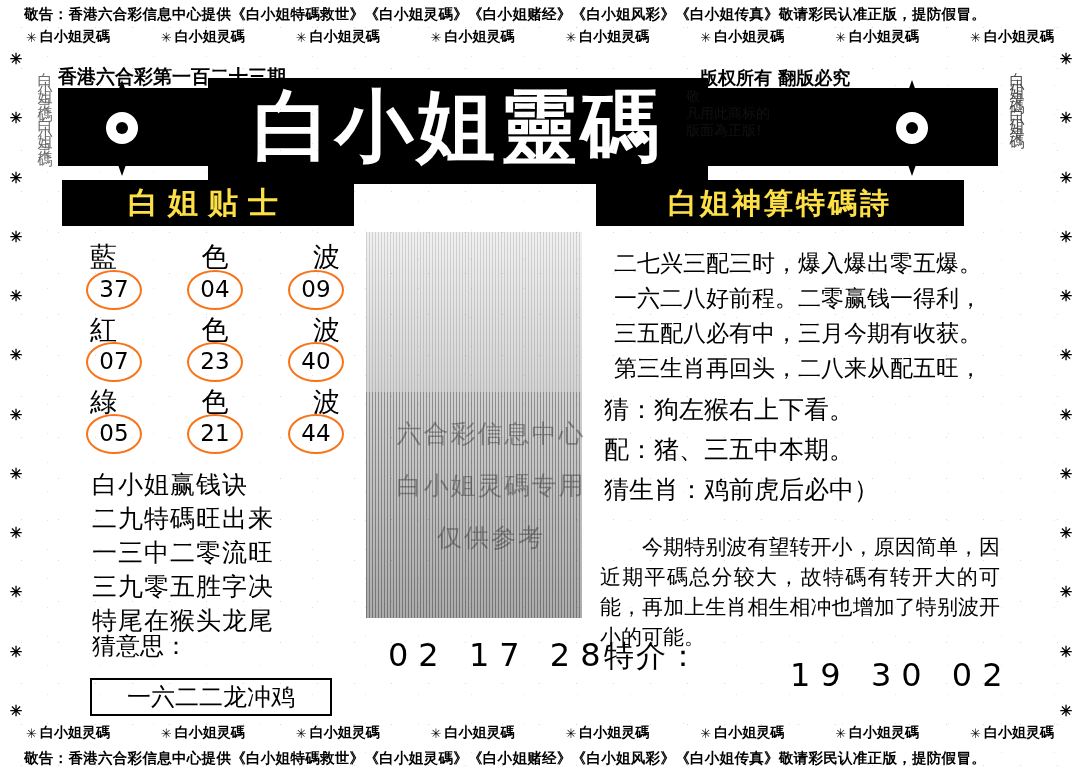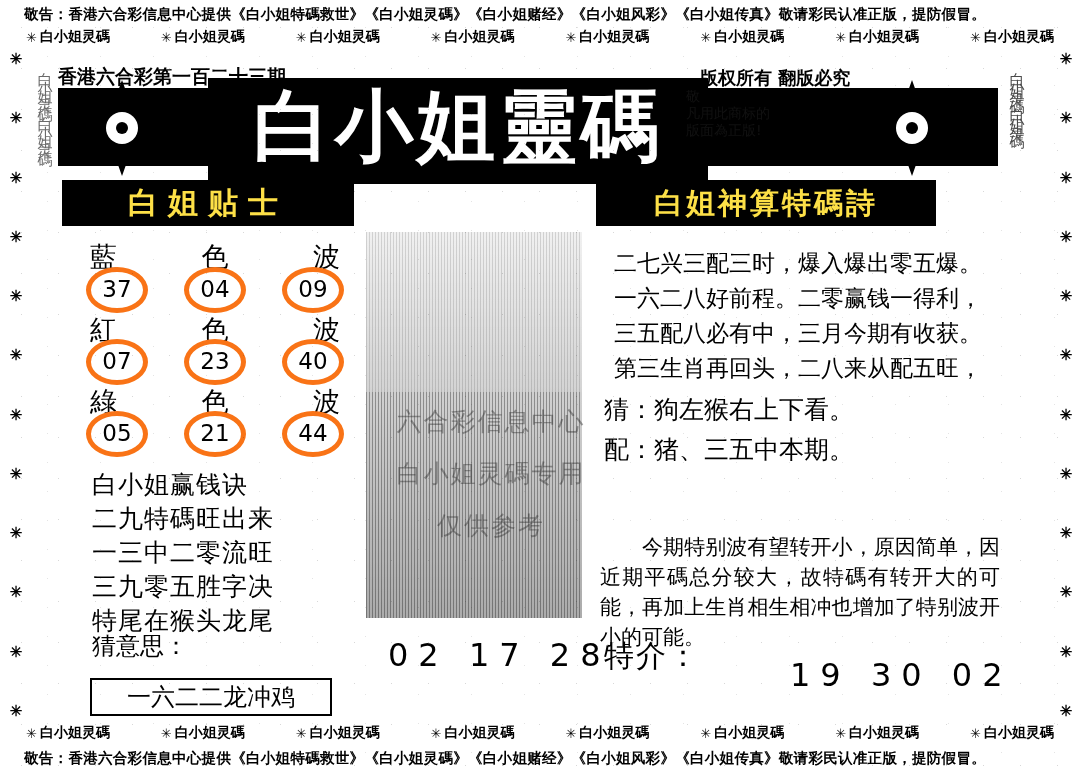--- a/index.html
+++ b/index.html
@@ -162,21 +162,21 @@
     font-family: "DejaVu Sans", "Liberation Sans", sans-serif;
     white-space: nowrap;
   }
   #hdr-left {
     left: 62px; top: 180px;
     width: 292px; height: 46px; line-height: 46px;
     font-size: 30px; letter-spacing: 10px;
   }
   #hdr-right {
     left: 596px; top: 180px;
-    width: 340px; height: 46px; line-height: 46px;
+    width: 368px; height: 46px; line-height: 46px;
     font-size: 29px; letter-spacing: 3px;
   }
 
   
   .wave-row {
     position: absolute;
     left: 90px;
     width: 250px;
     height: 34px;
     display: flex;
@@ -197,21 +197,21 @@
     display: flex;
     justify-content: space-between;
     align-items: center;
   }
   #nums-0 { top: 270px; }
   #nums-1 { top: 342px; }
   #nums-2 { top: 414px; }
   .num-ball {
     width: 52px;
     height: 36px;
-    border: 5px solid #f97316;
+    border: 2px solid #f97316;
     border-radius: 50%;
     text-align: center;
     line-height: 34px;
     font-size: 23px;
     font-family: "DejaVu Sans", "Liberation Sans", sans-serif;
   }
 
   
   #left-poem {
     position: absolute;
@@ -262,21 +262,21 @@
     top: 392px;
     width: 216px;
     height: 226px;
     background:
       repeating-linear-gradient(90deg, rgba(0,0,0,0.22) 0 1px, rgba(0,0,0,0) 1px 3px),
       linear-gradient(180deg, rgba(0,0,0,0.10), rgba(0,0,0,0.20));
   }
   #smudge-text {
     position: absolute;
     left: 372px;
-    top: 396px;
+    top: 408px;
     width: 238px;
     font-size: 25px;
     line-height: 52px;
     letter-spacing: 2px;
     text-align: center;
     color: rgba(40,40,40,0.42);
     font-family: "DejaVu Sans", "Liberation Sans", sans-serif;
     overflow: hidden;
     height: 220px;
   }
@@ -521,20 +521,21 @@
   <div id="right-poem">
     <div>二七兴三配三时，爆入爆出零五爆。</div>
     <div>一六二八好前程。二零赢钱一得利，</div>
     <div>三五配八必有中，三月今期有收获。</div>
     <div>第三生肖再回头，二八来从配五旺，</div>
   </div>
 
   <div id="right-riddles">
     <div>猜：狗左猴右上下看。</div>
     <div>配：猪、三五中本期。</div>
+    <div>猜生肖：鸡前虎后必中）</div>
   </div>
 
   <div id="right-paragraph">今期特别波有望转开小，原因简单，因近期平碼总分较大，故特碼有转开大的可能，再加上生肖相生相冲也增加了特别波开小的可能。</div>
 
   <div id="bottom-nums-left">02  17 28</div>
   <div id="bottom-special-label">特介：</div>
   <div id="bottom-nums-right">19  30 02</div>
 
   <div class="star-strip" id="strip-bottom">
       <span class="unit">

